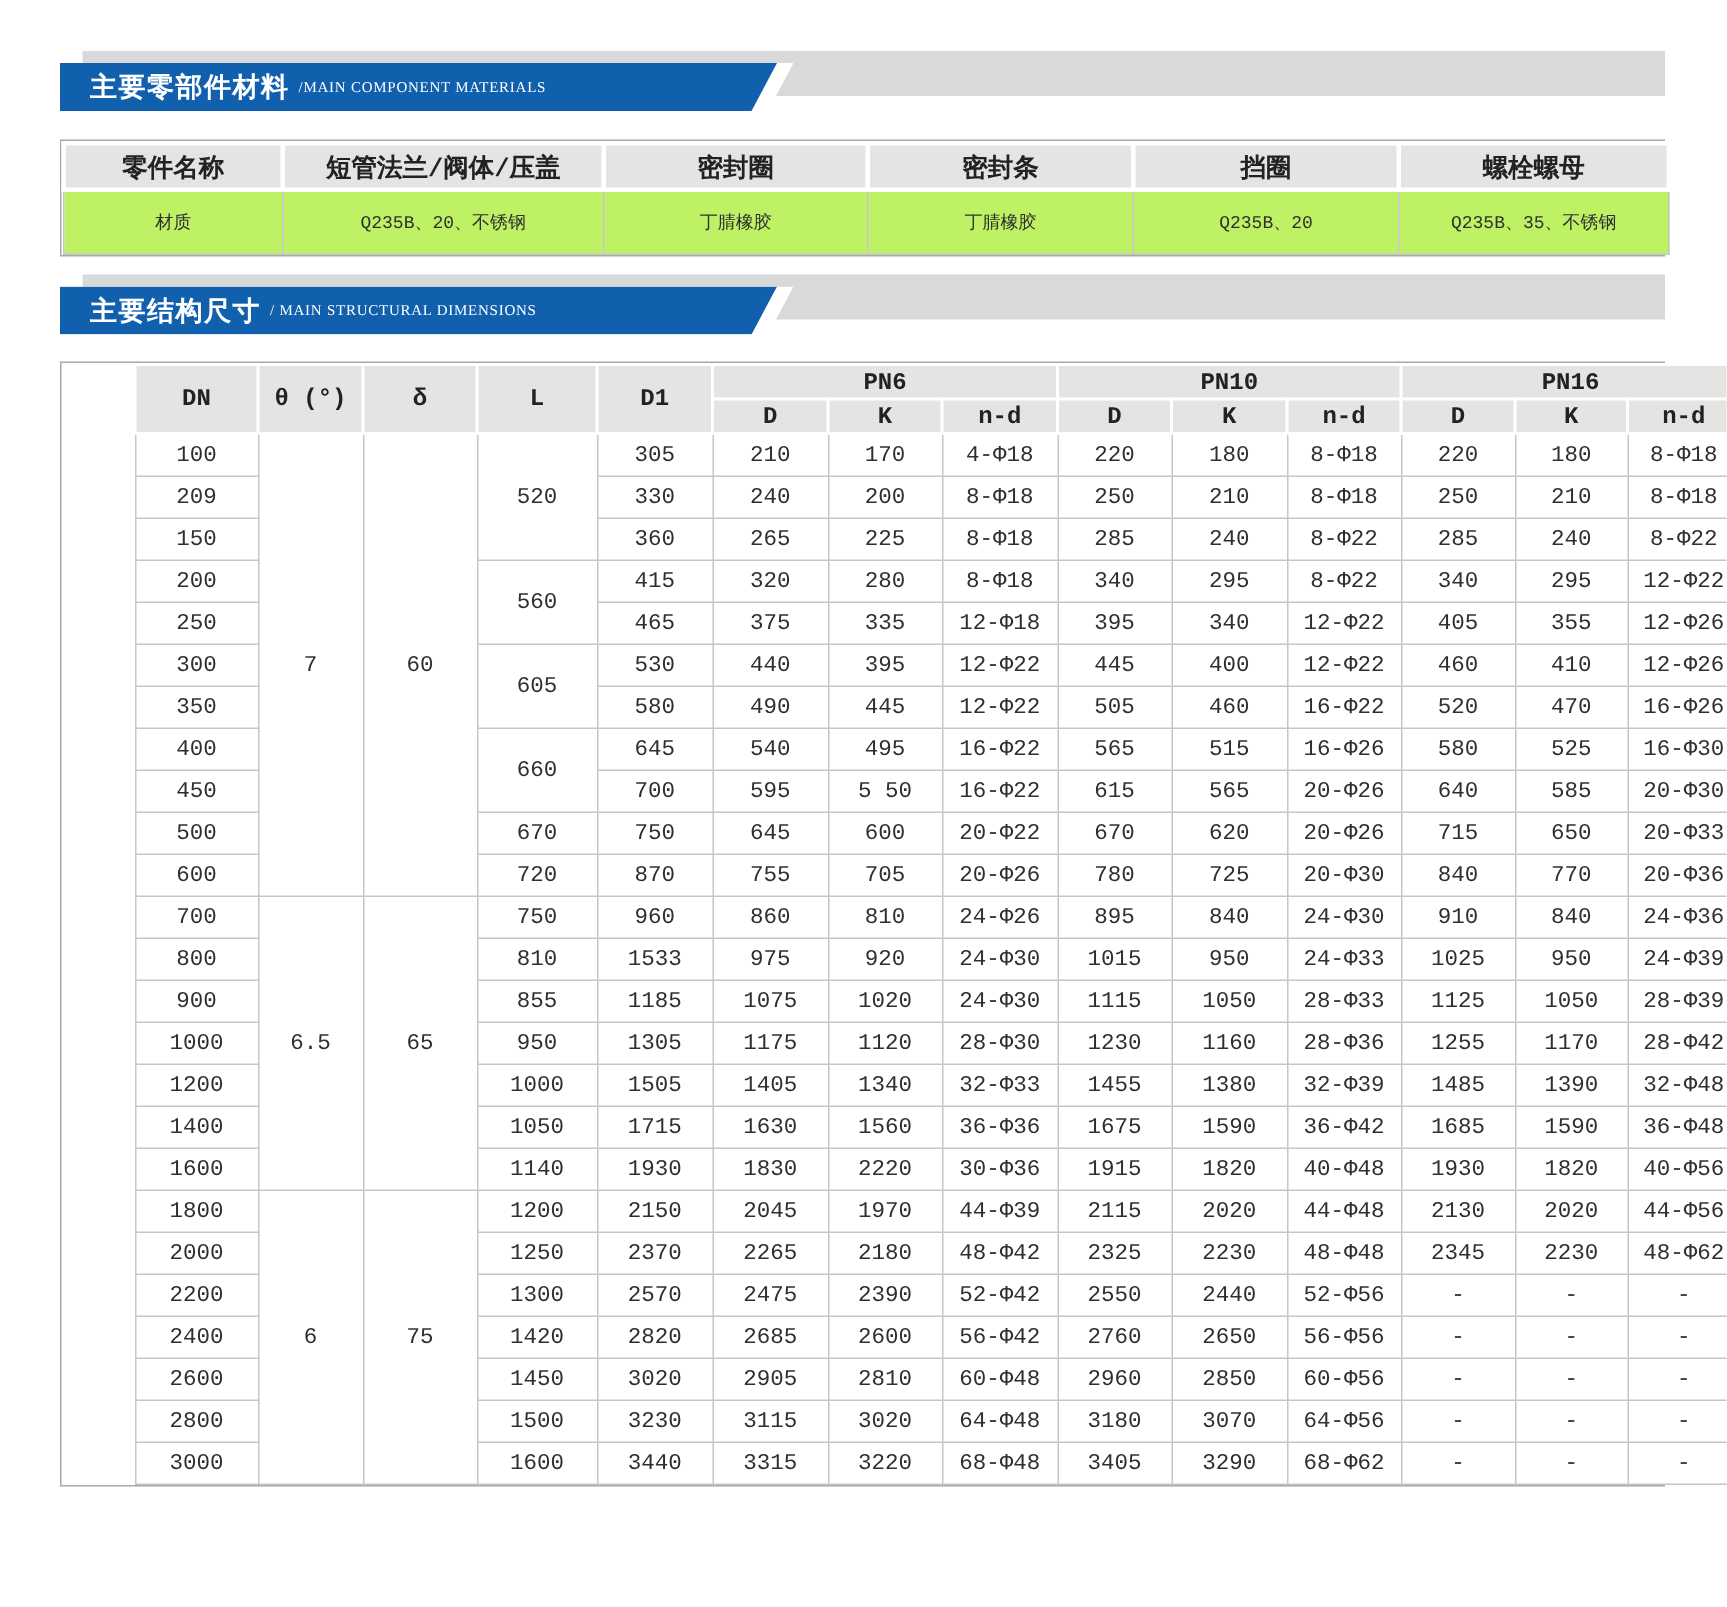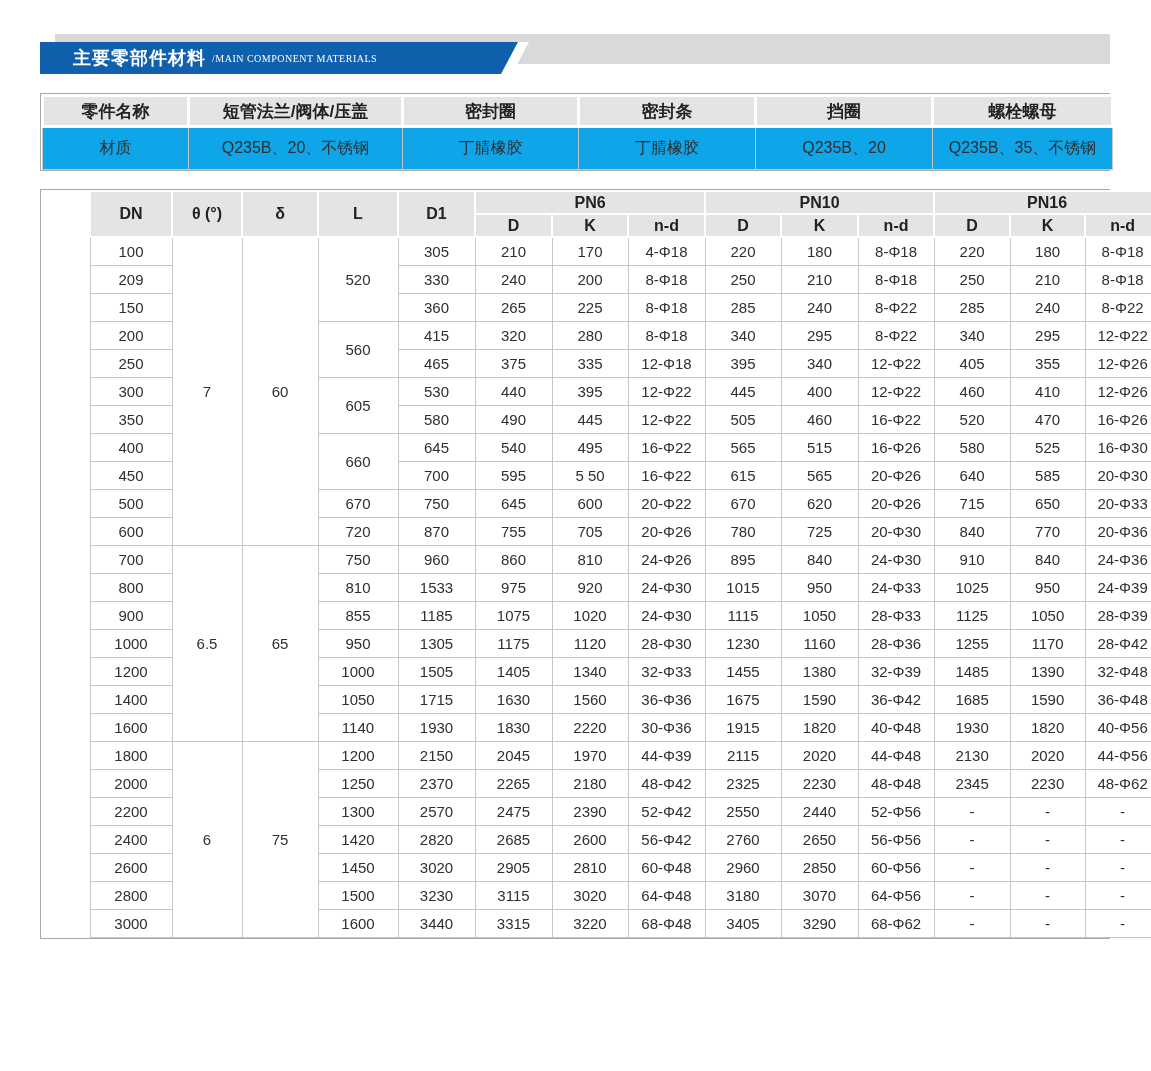--- a/index.html
+++ b/index.html
@@ -29,38 +29,38 @@
   }
   .banner .wedge{
     position:absolute;left:0;top:0;width:489px;height:32px;background:#fff;
     clip-path:polygon(0 0,100% 0,calc(100% - 17px) 100%,0 100%);
   }
   .banner .blue{
     position:absolute;left:0;top:0;width:478px;height:32px;
     background:var(--accent);
     clip-path:polygon(0 0,100% 0,calc(100% - 17px) 100%,0 100%);
     display:flex;align-items:center;box-sizing:border-box;
-    padding-left:33px;color:#fff;white-space:nowrap;
+    padding-left:20px;color:#fff;white-space:nowrap;
   }
   .banner .zh{font-size:18px;font-weight:bold;letter-spacing:1px;}
   .banner .en{font-size:10px;margin-left:6px;letter-spacing:.5px;font-family:Liberation Serif, serif;}
 
   
-  .tw{border:1px solid var(--outer);}
+  .tw{border:1px solid var(--outer);font-family:Liberation Mono, monospace;}
   .tw.mtw{margin-top:19px;}
   .tw.dtw{margin-top:18px;padding-left:48px;}
   table{border-collapse:collapse;width:100%;table-layout:fixed;}
   th,td{text-align:center;vertical-align:middle;padding:0;}
 
   .mtable th{
     background:var(--headgrey);border:3px solid #fff;
     font-size:17px;font-weight:bold;height:28px;color:#222;
   }
   .mtable td{
-    border:1px solid var(--border);font-size:16px;height:41px;background:#0ea5e9;margin-left:44px;
+    border:1px solid var(--border);font-size:12px;height:41px;background:#bef264;margin-left:44px;
   }
 
   .dtable th{
     background:var(--headgrey);border:2px solid #fff;
     font-size:16px;font-weight:bold;height:21px;color:#222;
   }
   .dtable td{
     border:1px solid var(--border);font-size:15px;height:27px;background:#fff;
   }
 </style>
@@ -104,20 +104,28 @@
             <td>Q235B、20、不锈钢</td>
             <td>丁腈橡胶</td>
             <td>丁腈橡胶</td>
             <td>Q235B、20</td>
             <td>Q235B、35、不锈钢</td>
           </tr>
         </tbody>
     </table>
   </div>
 
+  <div class="banner second">
+    <div class="band"></div>
+    <div class="wedge"></div>
+    <div class="blue">
+      <span class="zh">主要结构尺寸</span>
+      <span class="en">/ MAIN STRUCTURAL DIMENSIONS</span>
+    </div>
+  </div>
 
   <div class="tw dtw">
     <table class="dtable">
       <colgroup>
         <col style="width:82px">
           <col style="width:70px">
           <col style="width:76px">
         <col style="width:80px">
           <col style="width:77px">
         <col style="width:77px">

